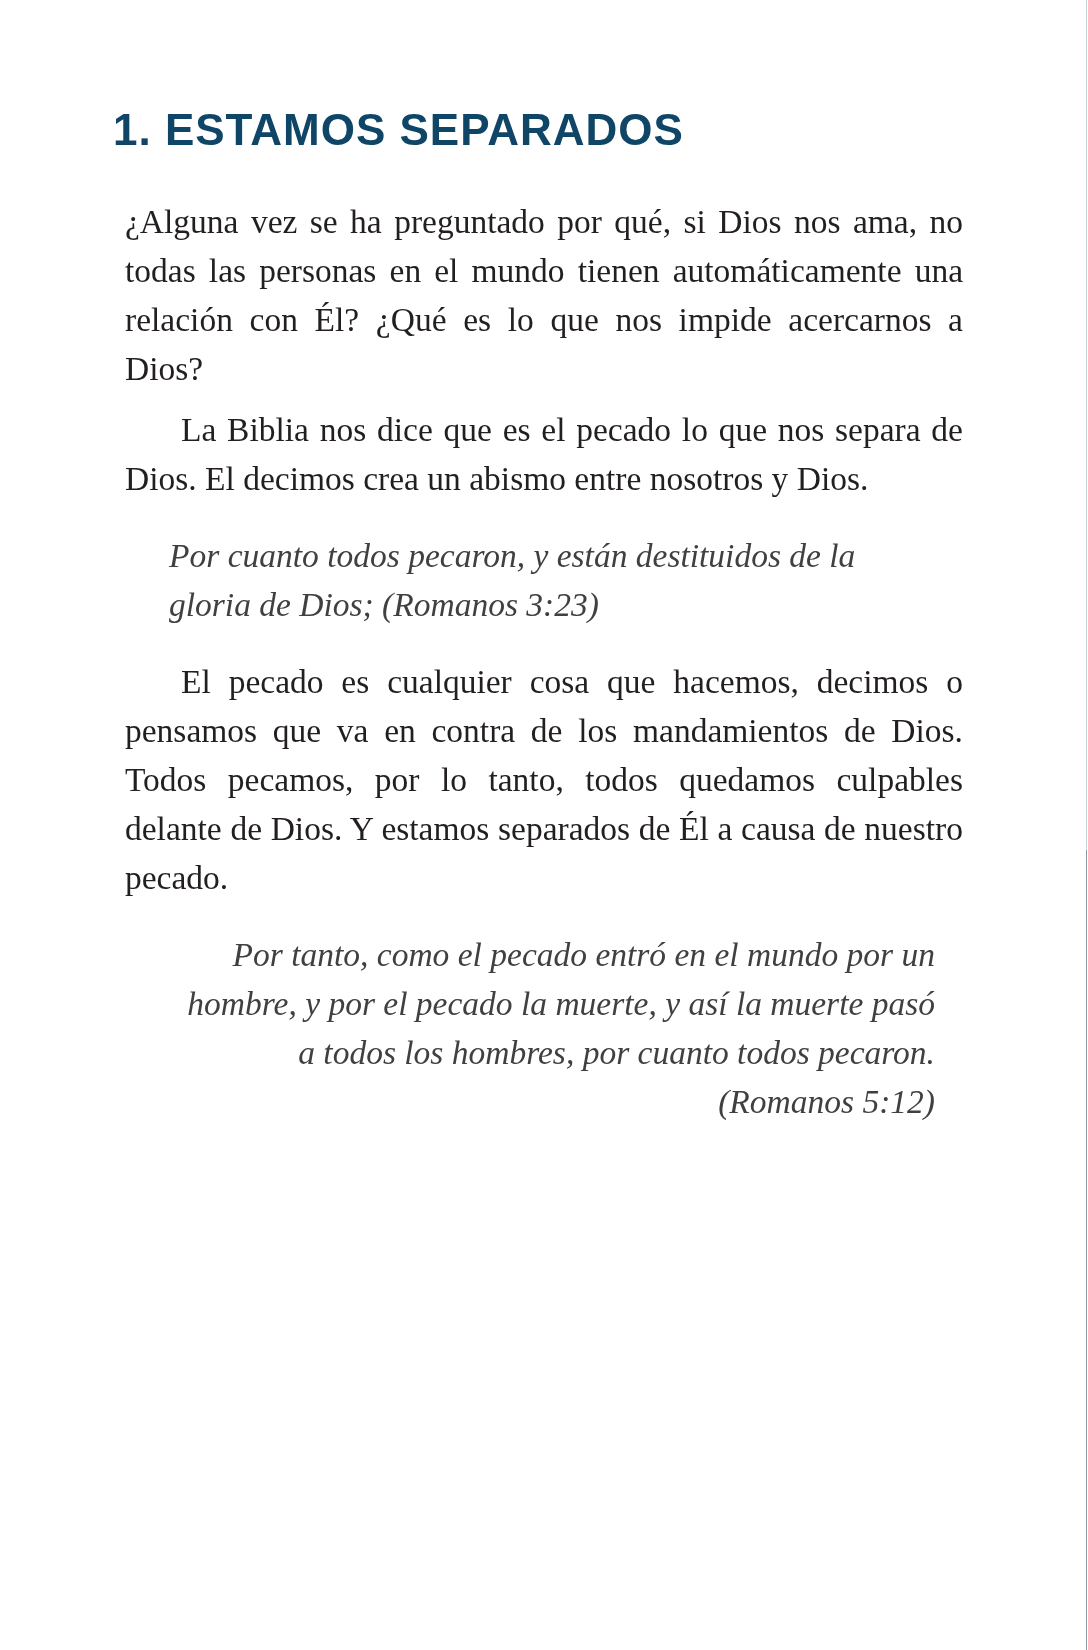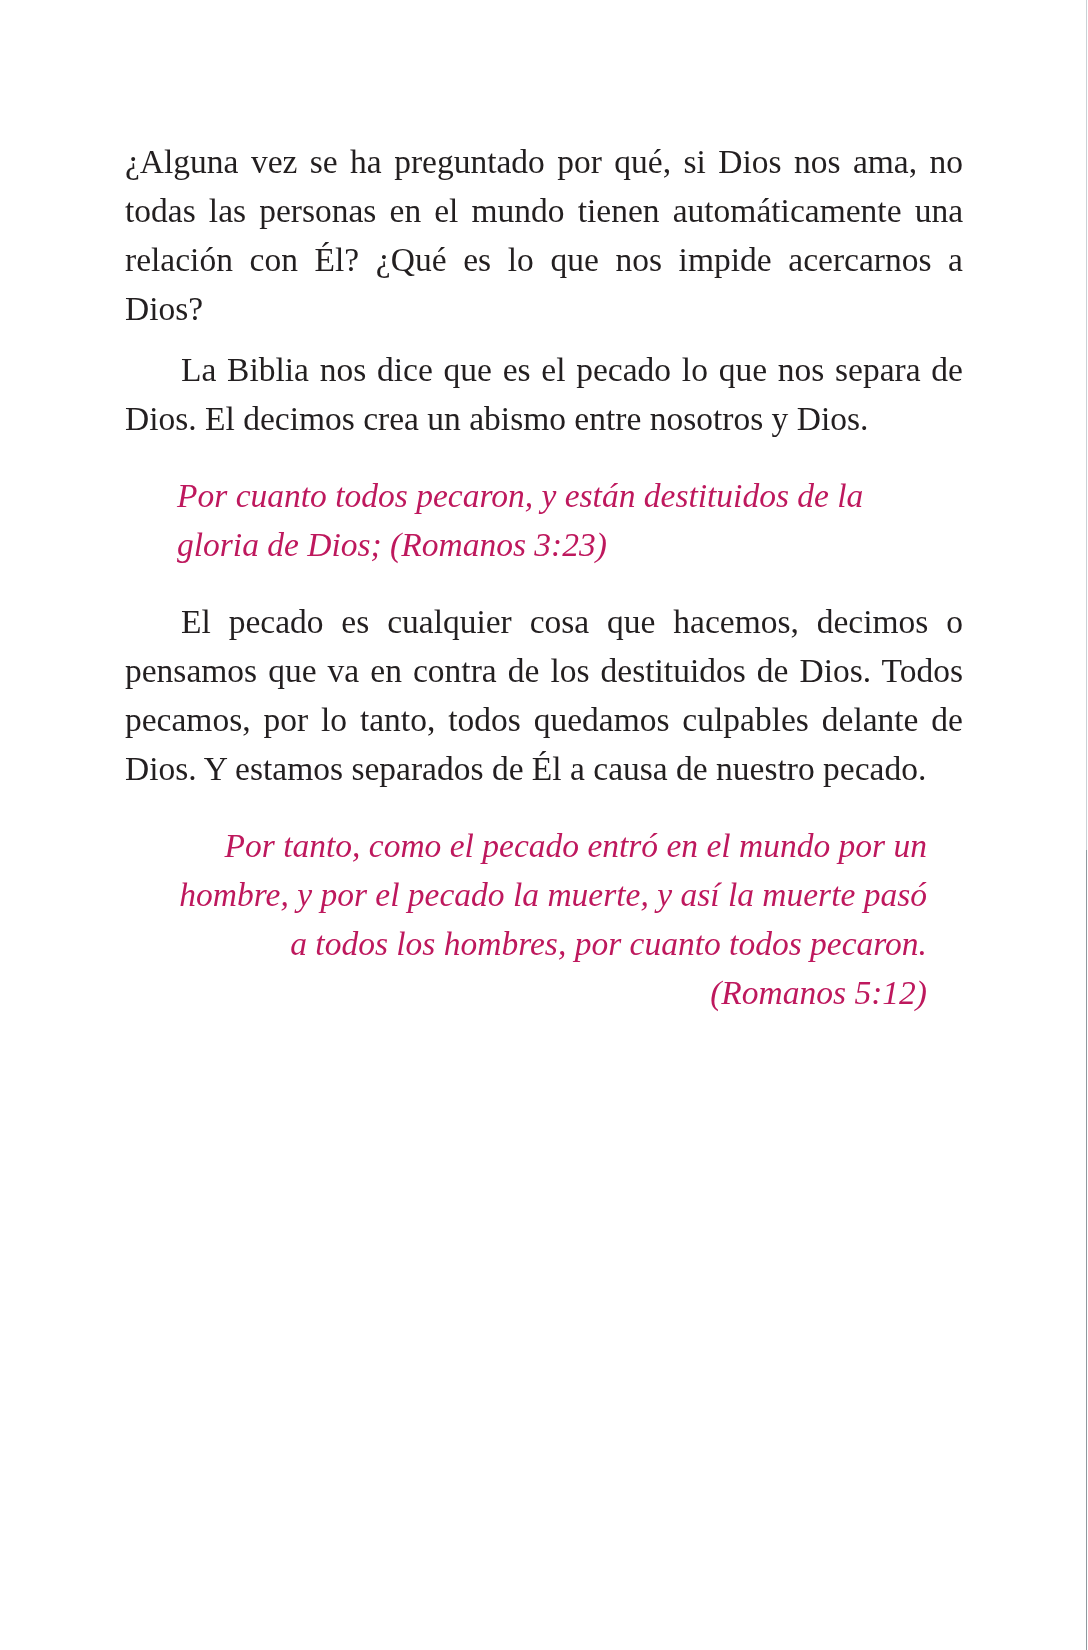--- a/index.html
+++ b/index.html
@@ -60,40 +60,41 @@
       text-align: justify;
       margin: 12px;
     }
     .p1 { margin-top: 37px; }
     .indent { text-indent: 56px; }
     .quote {
       font-family: "Liberation Serif", serif;
       font-style: italic;
       font-size: 33.5px;
       line-height: 49px;
-      color: #be185d;
-      margin: 8px;
+      color: #404040;
+      margin: 0;
       padding-left: 56px;
       padding-right: 40px;
       text-align: left;
     }
     .q1 { margin-top: 28px; margin-bottom: 28px; }
     .q2 { margin-top: 28px; text-align: right; }
   </style>
 </head>
 <body>
 
 <div class="page">
   <div class="edge-line"></div>
   <div class="edge-line-dark"></div>
 
   <div class="content">
+    <h1 class="heading">1. ESTAMOS SEPARADOS</h1>
 
     <p class="body-text p1">¿Alguna vez se ha preguntado por qué, si Dios nos ama, no todas las personas en el mundo tienen automáticamente una relación con Él? ¿Qué es lo que nos impide acercarnos a Dios?</p>
     <p class="body-text indent">La Biblia nos dice que es el pecado lo que nos separa de Dios. El decimos crea un abismo entre nosotros y Dios.</p>
 
     <p class="quote q1">Por cuanto todos pecaron, y están destituidos de la gloria de Dios; (Romanos 3:23)</p>
 
-    <p class="body-text indent">El pecado es cualquier cosa que hacemos, decimos o pensamos que va en contra de los destituidos de Dios. Todos pecamos, por lo tanto, todos quedamos culpables delante de Dios. Y estamos separados de Él a causa de nuestro pecado.</p>
+    <p class="body-text indent">El pecado es cualquier cosa que hacemos, decimos o pensamos que va en contra de los mandamientos de Dios. Todos pecamos, por lo tanto, todos quedamos culpables delante de Dios. Y estamos separados de Él a causa de nuestro pecado.</p>
 
     <p class="quote q2">Por tanto, como el pecado entró en el mundo por un hombre, y por el pecado la muerte, y así la muerte pasó a todos los hombres, por cuanto todos pecaron. (Romanos 5:12)</p>
   </div>
 </div>
 
 </body></html>

